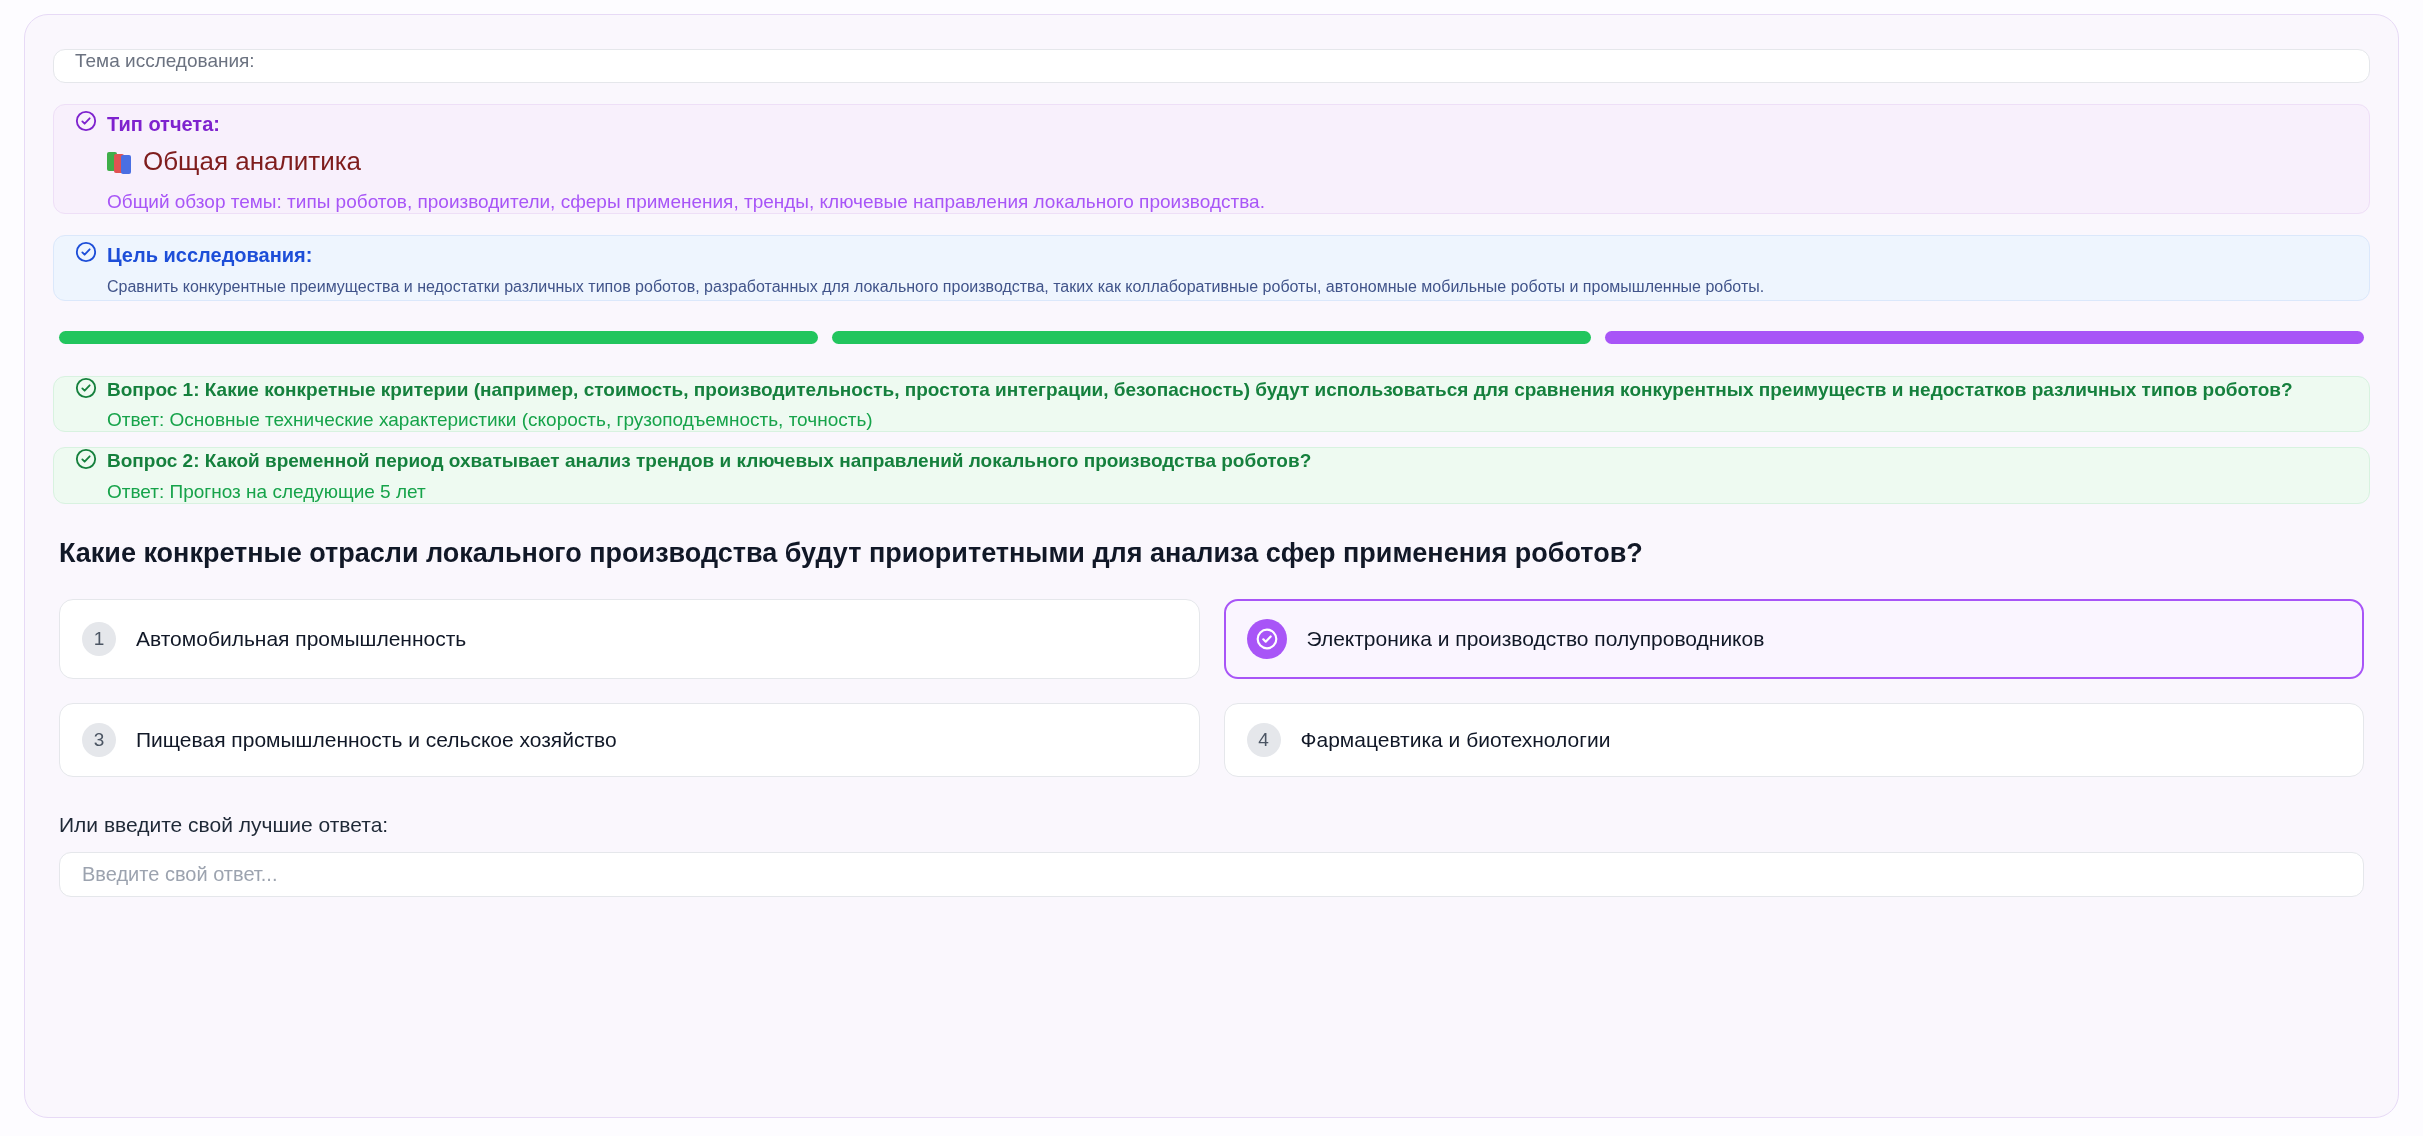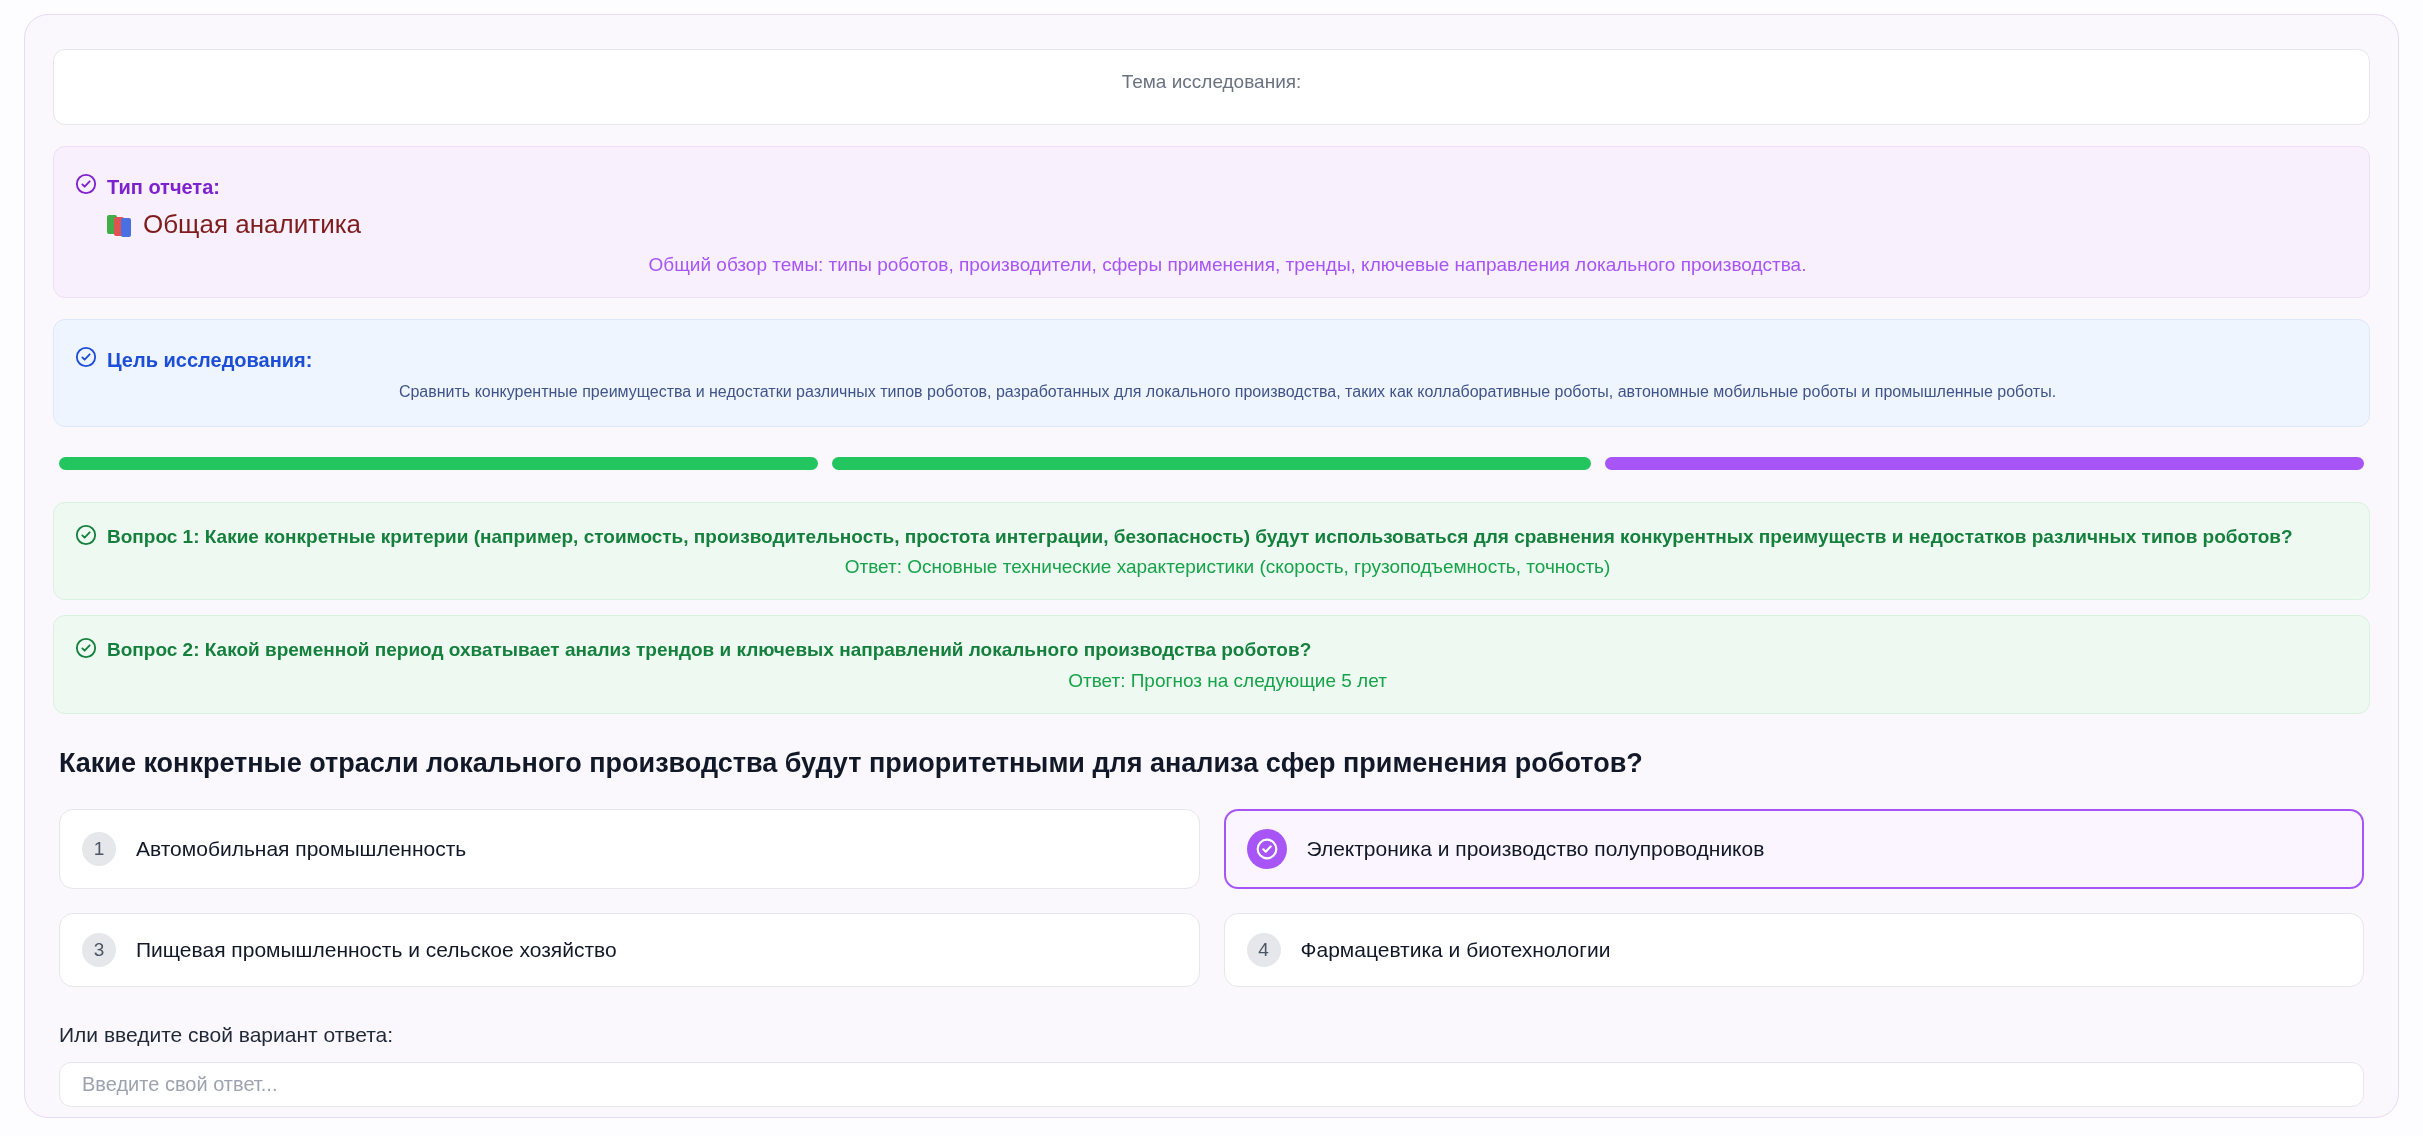--- a/index.html
+++ b/index.html
@@ -20,21 +20,21 @@
     padding:34px 28px 30px 28px;
   }
   
   .header-row { display:flex; align-items:flex-start; justify-content:space-between; margin-bottom:26px; padding:0 6px; }
   .page-title { font-size:27px; font-weight:700; color:#111827; letter-spacing:.2px; }
   .badge {
     background:#ece1fb; color:#7e22ce; font-size:20px; font-weight:700;
     padding:9px 20px; border-radius:9999px; line-height:1;
   }
   
-  .box { border-radius:12px; padding:21px 21px; margin-bottom:21px;text-align:center; }
+  .box { border-radius:12px; padding:0 21px; margin-bottom:21px; }
   .box-topic { background:#ffffff; border:1px solid #e5e7eb; }
   .topic-label { font-size:19px; color:#6b7280; margin-bottom:10px; }
   .topic-value { font-size:21px; color:#111827; }
   .box-report { background:#f8f0fc; border:1px solid #eedff7; }
   .box-goal   { background:#eef5fe; border:1px solid #dbe8fb; }
   .box-head { display:flex; align-items:center; gap:10px; }
   .check-icon { display:inline-flex; flex:0 0 auto; }
   .box-report .box-head { color:#7e22ce; }
   .box-goal   .box-head { color:#1d4ed8; }
   .box-label { font-size:20px; font-weight:700;margin-top:8px; }
@@ -184,16 +184,16 @@
     <div class="option">
       <span class="option-number">3</span>
       <span class="option-label">Пищевая промышленность и сельское хозяйство</span>
     </div>
     <div class="option">
       <span class="option-number">4</span>
       <span class="option-label">Фармацевтика и биотехнологии</span>
     </div>
   </div>
 
-  <div class="custom-label">Или введите свой вариант ответа:</div>
+  <div class="custom-label">Или введите свой лучшие ответа:</div>
   <input class="custom-input" type="text" placeholder="Введите свой ответ..." style="">
 
 </div>
 
 </body></html>

